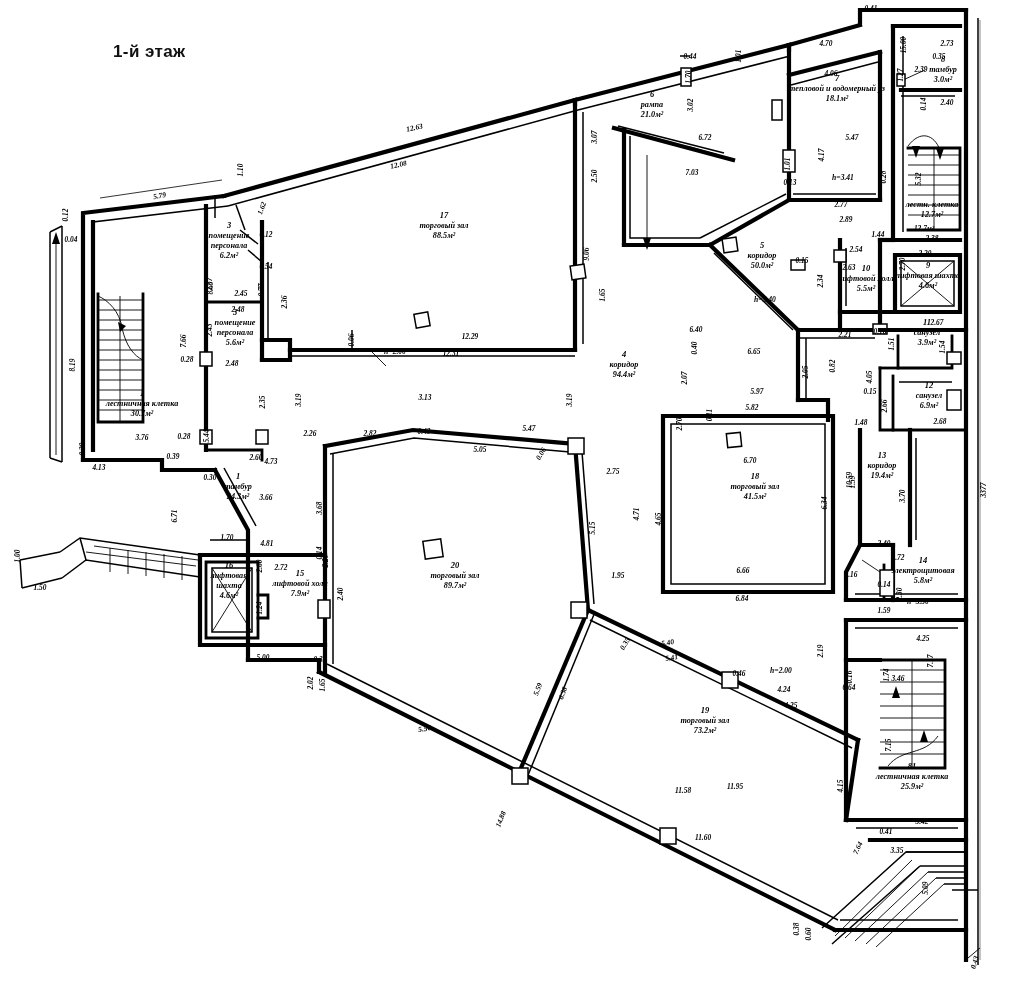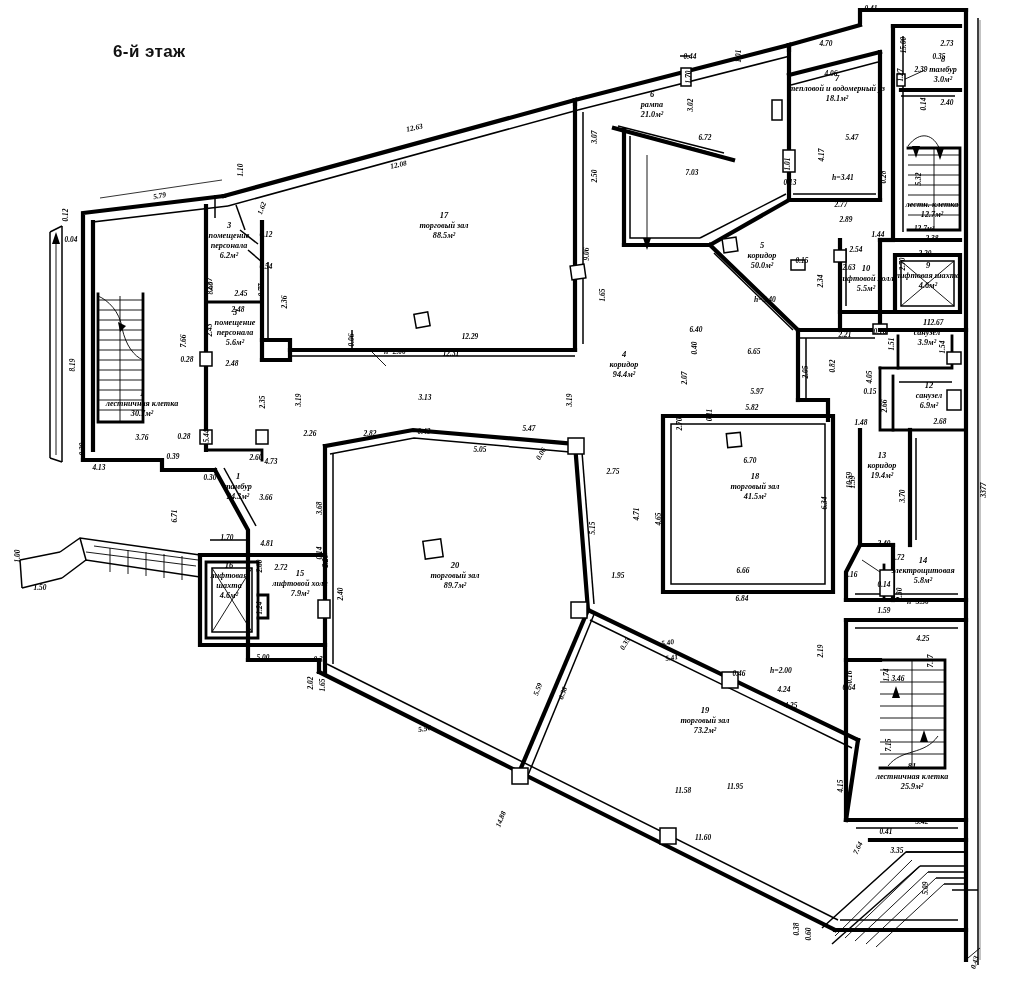--- a/index.html
+++ b/index.html
@@ -113,21 +113,21 @@
     fill: #000000;
     text-anchor: middle;
     font-weight: bold;
   }
 </style>
 </head>
 <body>
 
 <div id="plan-root">
 
-  <div id="floor-title">6-й этаж</div>
+  <div id="floor-title">1-й этаж</div>
 
   <svg id="plan-svg" viewBox="0 0 1014 991">
 
     <g>
 
       <path class="wall-thick" d="M 966 10 L 966 960"></path>
       <path class="wall-thin" d="M 978 18 L 978 965"></path>
 
       <path class="wall-thick" d="M 966 10 L 860 10 L 860 22"></path>
       <path class="wall-thick" d="M 893 26 L 893 232 L 893 240"></path>

